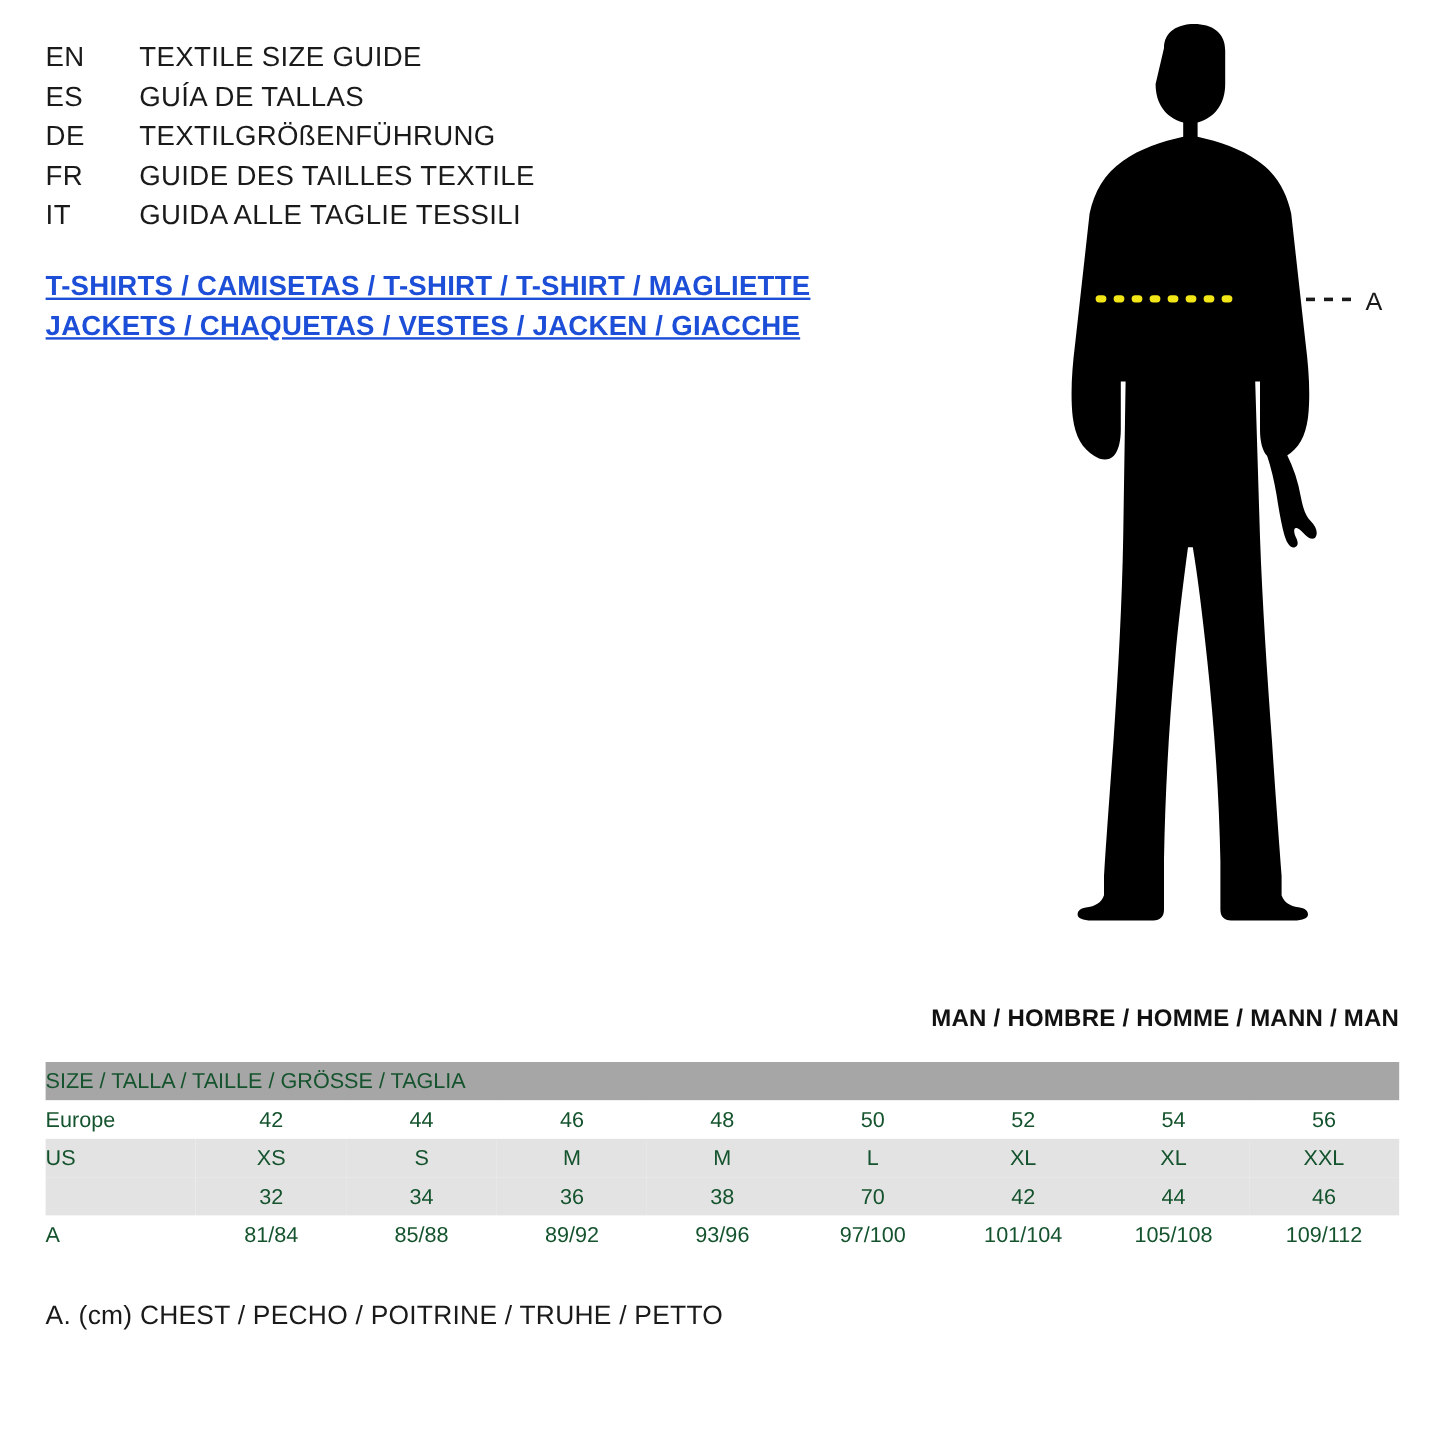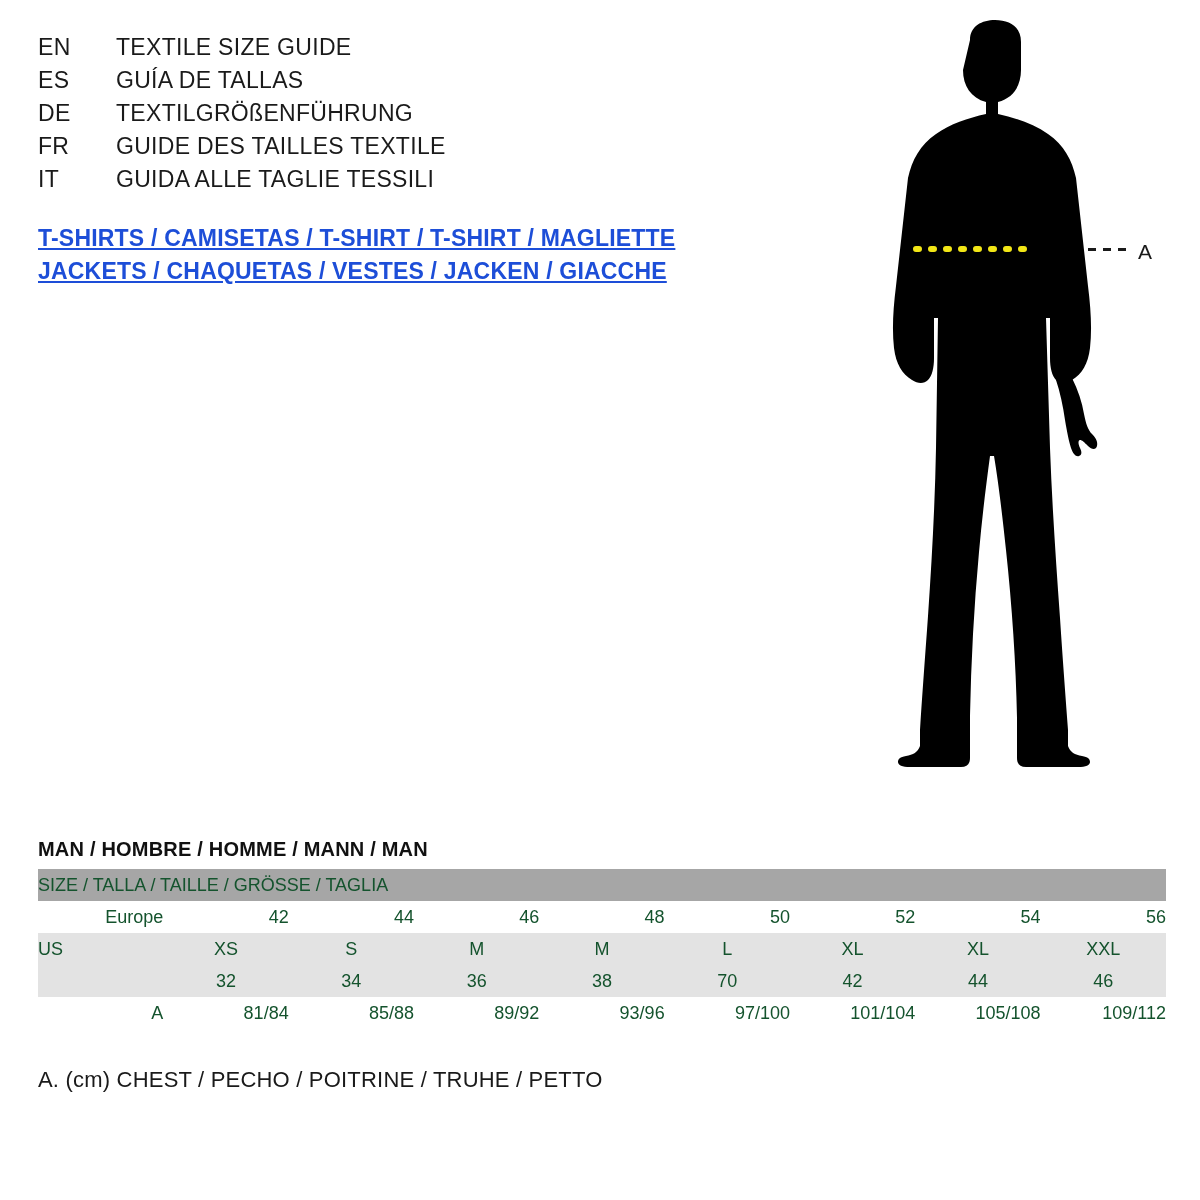--- a/index.html
+++ b/index.html
@@ -87,22 +87,23 @@
   .table-section {
     position: absolute;
     left: 38px;
     top: 838px;
     width: 1128px;
   }
   .section-title {
     font-size: 20px;
     font-weight: bold;
     letter-spacing: 0.2px;
-    margin-bottom: 8px;
+    margin-bottom: 24px;
     color: #111;
+    text-align: right;
   }
   table.size-table {
     border-collapse: collapse;
     width: 1128px;
     table-layout: fixed;
   }
   table.size-table td {
     font-size: 18px;
     color: #14532d;
     height: 32px;
@@ -114,21 +115,20 @@
     font-size: 17px;
     color: #1a1a1a;
     padding-left: 8px;
     height: 30px;
   }
   .row-shaded td {
     background: #e3e3e3;
   }
   .row-plain td {
     background: #ffffff;
-    text-align: right;
   }
   .label-cell {
     padding-left: 8px;
     text-align: left;
     width: 168px;
   }
   .val-cell {
     text-align: center;
   }
   .footnote {

